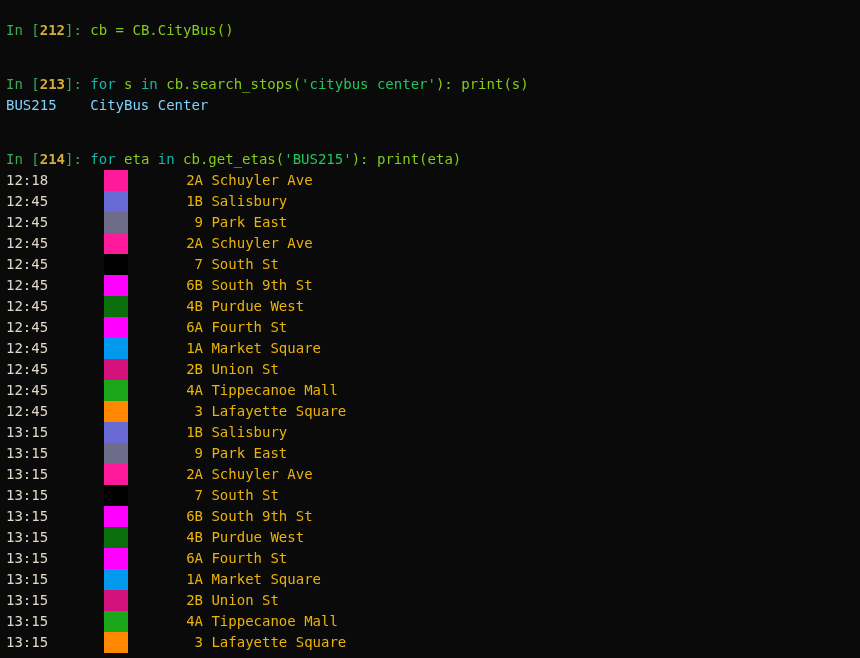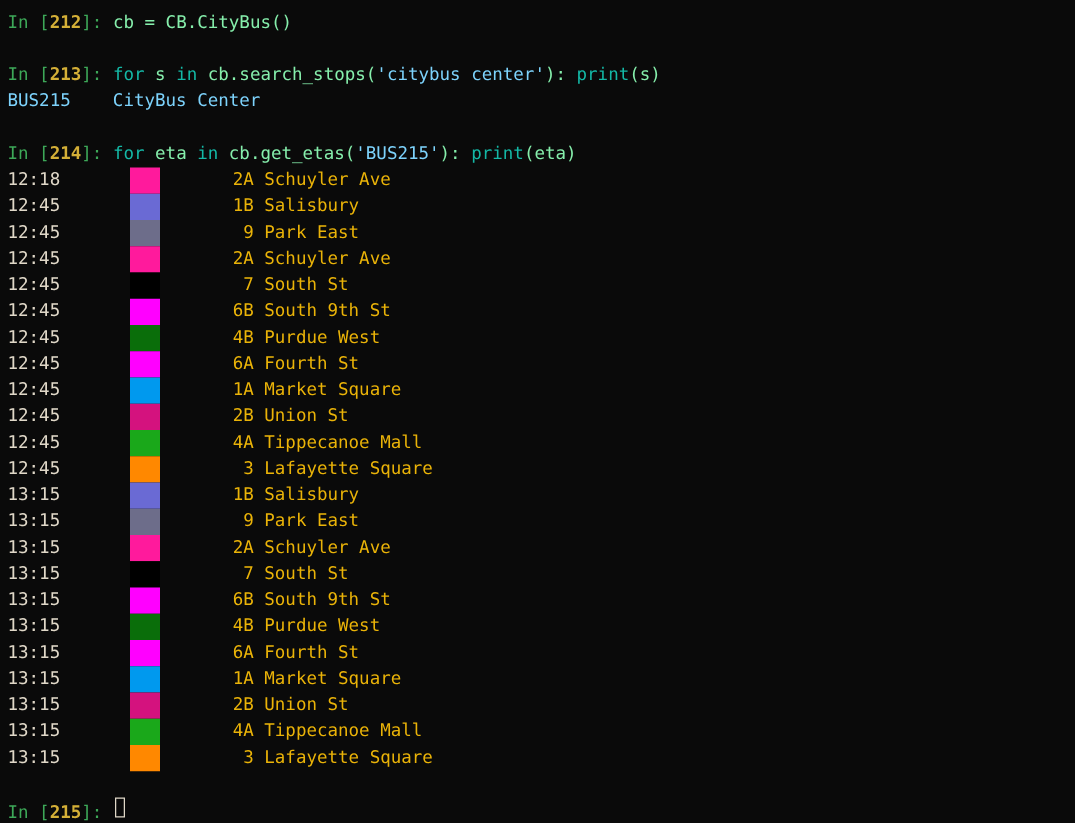--- a/index.html
+++ b/index.html
@@ -19,24 +19,24 @@
       overflow: hidden;
     }
     .line {
       white-space: pre;
       display: flex;
       align-items: baseline;
     }
     .prompt-in { color: #3da858; }
     .prompt-bracket { color: #3da858; }
     .prompt-num { color: #d4af37; font-weight: bold; }
-    .cmd { color: #86efac; }
+    .cmd { color: #84cc16; margin-top: 12px; }
     .keyword { color: #14b8a6; }
-    .string { color: #7dd3fc; }
-    .func { color: #14b8a6; }
+    .string { color: #22c55e; }
+    .func { color: #84cc16; }
     .output { color: #7dd3fc; }
     .eta-line {
       display: flex;
       align-items: center;
       height: 21px;
       gap: 28px;
     }
     .eta-time {
       color: #e0d8c8;
       width: 5ch;

